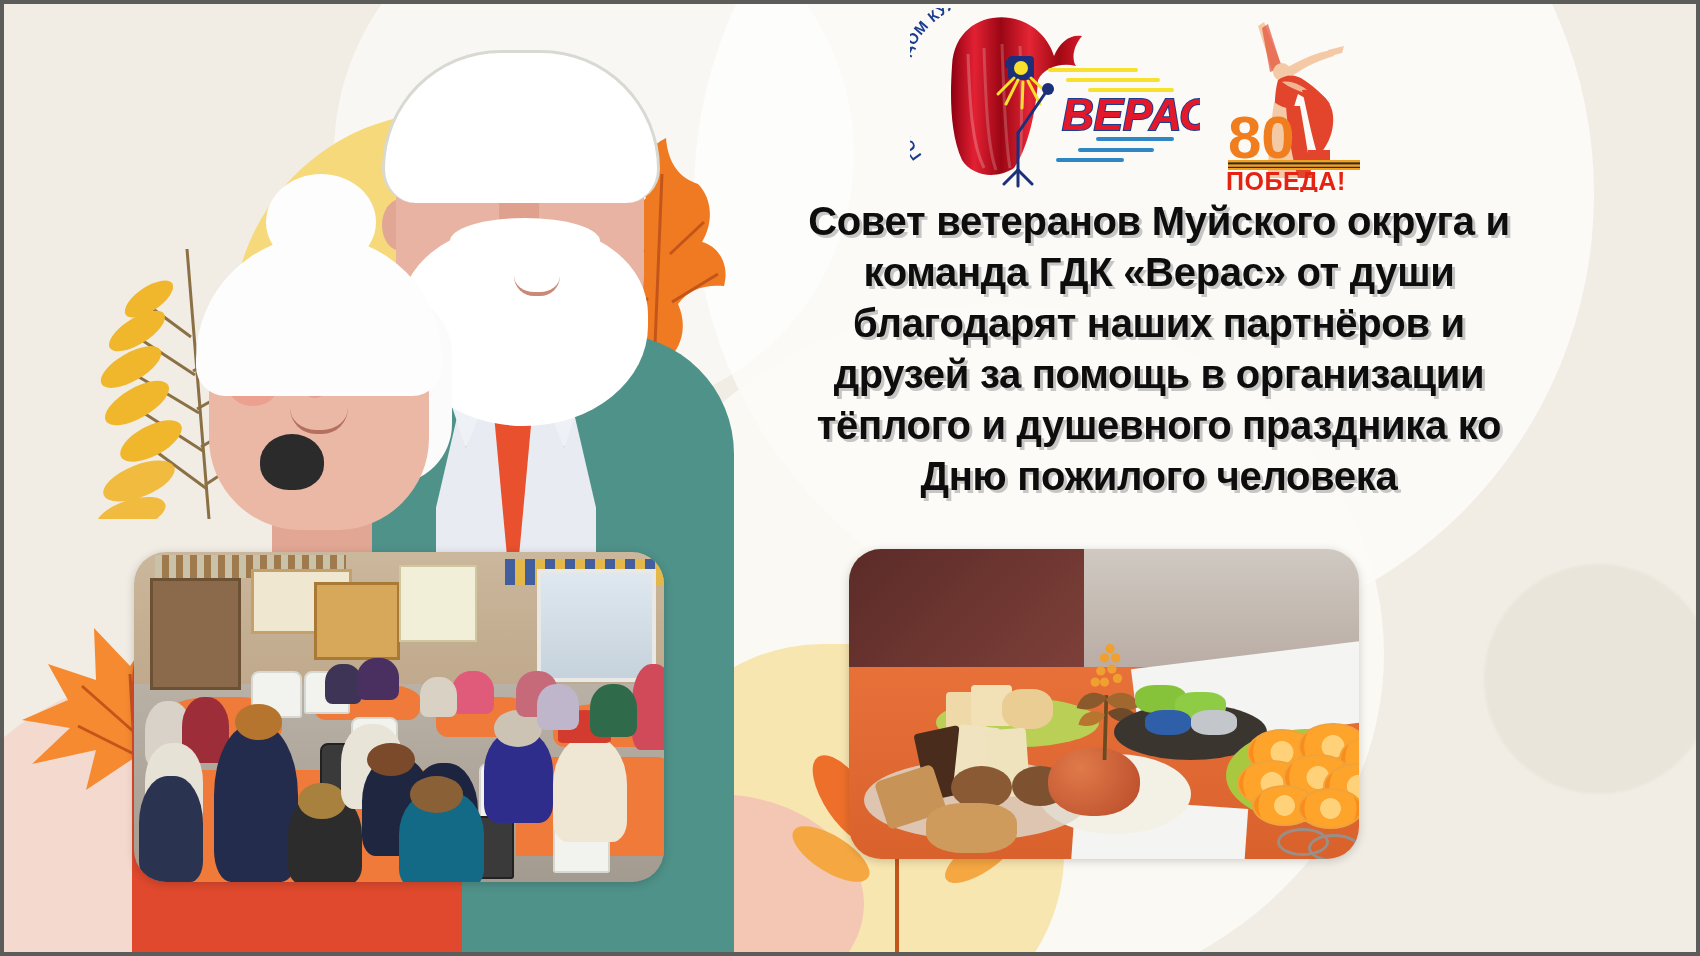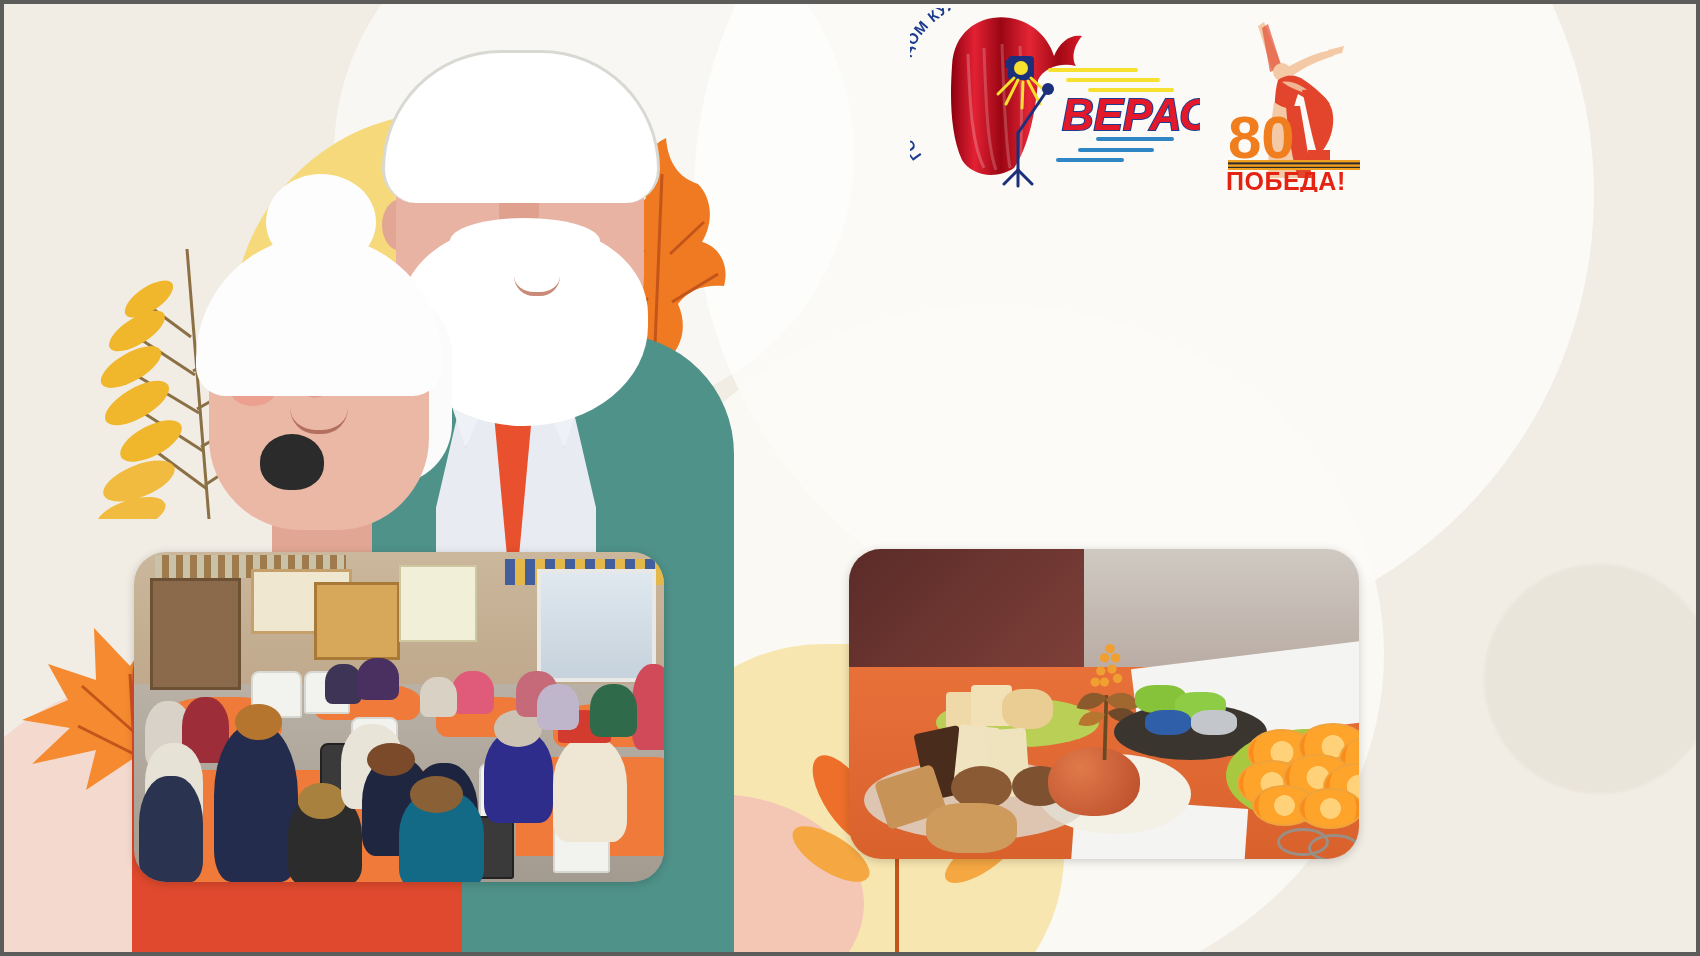--- a/index.html
+++ b/index.html
@@ -456,20 +456,26 @@
       <g fill="#f0a021">
         <rect x="16" y="150" width="132" height="2.4"></rect>
         <rect x="16" y="154.4" width="132" height="2.4"></rect>
         <rect x="16" y="158" width="132" height="2"></rect>
       </g>
     </g>
 
     <text x="14" y="180" font-family="Liberation Sans, sans-serif" font-size="25" font-weight="700" fill="#e42313" letter-spacing="0.5" id="pobedaCap">ПОБЕДА!</text>
   </svg>
 
+  <div class="headline">Совет ветеранов Муйского округа и
+команда ГДК «Верас» от души
+благодарят наших партнёров и
+друзей за помощь в организации
+тёплого и душевного праздника ко
+Дню пожилого человека</div>
 
   <div class="photo photo-hall">
     <div class="ph-inner">
       <div class="hall-wall"></div>
       <div class="hall-floor"></div>
       <div class="hall-banner"></div>
       <div class="hall-door"></div>
       <div class="hall-board"></div>
       <div class="hall-board2"></div>
       <div class="hall-board3"></div>

